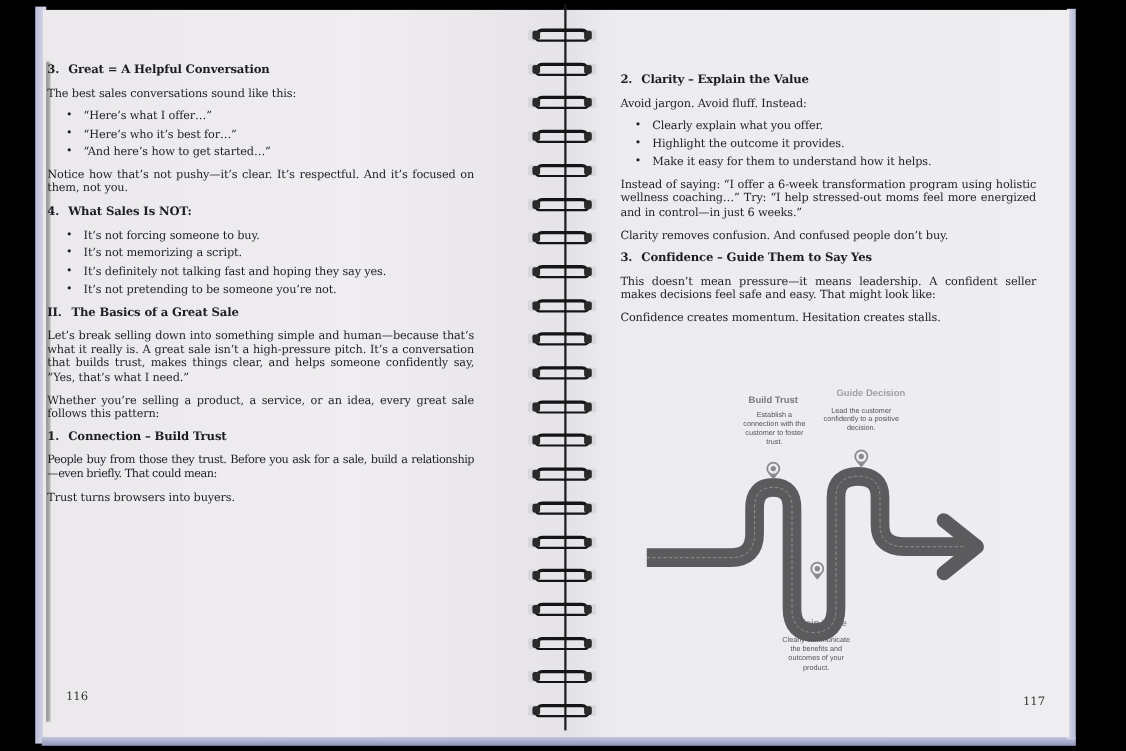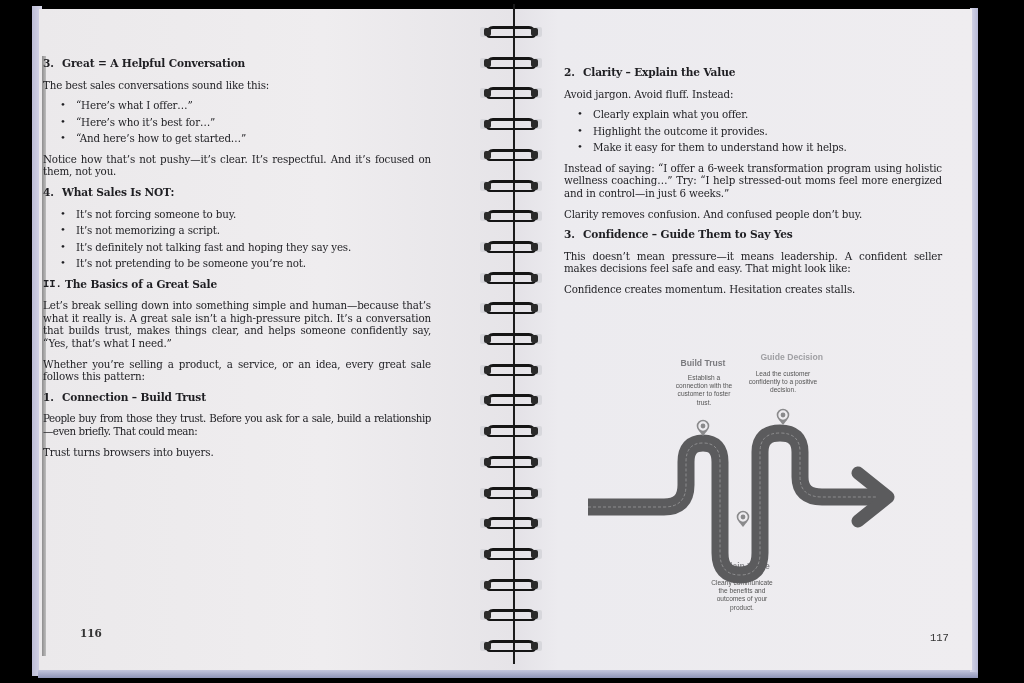--- a/index.html
+++ b/index.html
@@ -15,29 +15,29 @@
     .page-left { left: 7px; width: 474px; background: linear-gradient(90deg,#ebe9eb 0%,#efedef 60%,#e6e4e8 100%); }
     .page-right { left: 480px; width: 460px; background: linear-gradient(90deg,#e3e1e6 0%,#ecebef 10%,#efedf0 100%); }
     .left-shadow { position: absolute; left: 10px; top: 50px; width: 4px; height: 600px; background: linear-gradient(90deg,#666,#aaa); opacity: .7; }
 
     .content { position: absolute; font-size: 10.3px; line-height: 12.6px; letter-spacing: -0.15px; }
     .left-content { left: 43px; top: 57px; width: 388px; }
     .right-content { left: 53px; top: 60px; width: 378px; }
 
     .h { font-weight: bold; font-size: 10.6px; margin-bottom: 9px; display: flex; }
     .h .num { display: inline-block; width: 19px; }
-    .h.roman .num { width: 22px; font-family: Liberation Mono, monospace; }
+    .h.roman .num { width: 22px; }
     p { margin-bottom: 8px; text-align: justify; }
     ul { list-style: none; margin: 0 0 8px 17px; }
     ul li { position: relative; padding-left: 16px; margin-bottom: 3.9px; }
     ul li::before { content: "•"; position: absolute; left: 0; top: 0; font-size: 10px; }
 
     .page-num { position: absolute; font-size: 10.5px; color: #333; }
     .pn-left { left: 40px; top: 623px; }
-    .pn-right { left: 423px; top: 627px; font-family: Liberation Mono, monospace; }
+    .pn-right { left: 423px; top: 627px; }
 
     .spiral { position: absolute; left: 474px; top: 18px; width: 70px; height: 640px; }
     .spine-line { position: absolute; left: 39px; top: -14px; width: 2px; height: 660px; background: #1b1b1b; }
     .ring { position: absolute; left: 6px; width: 62px; height: 15px; }
     .ring .loop { position: absolute; left: 6px; top: 2px; width: 50px; height: 12px; border: 3px solid #151515; border-radius: 7px 7px 4px 4px; border-bottom-width: 2px; }
     .ring .hole-l { position: absolute; left: 0; top: 3px; width: 8px; height: 10px; background: #d7d7dc; border-radius: 2px; }
     .ring .hole-r { position: absolute; right: 0; top: 3px; width: 8px; height: 10px; background: #d7d7dc; border-radius: 2px; }
     .ring .tip-l { position: absolute; left: 4px; top: 4px; width: 7px; height: 8px; background: #2a2a2a; border-radius: 2px; }
     .ring .tip-r { position: absolute; right: 4px; top: 4px; width: 7px; height: 8px; background: #2a2a2a; border-radius: 2px; }
 
@@ -88,21 +88,21 @@
   <p>Let’s break selling down into something simple and human—because that’s what it really is. A great sale isn’t a high-pressure pitch. It’s a conversation that builds trust, makes things clear, and helps someone confidently say, “Yes, that’s what I need.”</p>
   <p>Whether you’re selling a product, a service, or an idea, every great sale follows this pattern:</p>
 
   <div class="h">
     <span class="num">1.</span>
     <span>Connection – Build Trust</span>
   </div>
   <p style="letter-spacing:-0.45px;">People buy from those they trust. Before you ask for a sale, build a relationship—even briefly. That could mean:</p>
   <p>Trust turns browsers into buyers.</p>
 </div>
-<div class="page-num pn-left" style="left:80px;top:627px;font-weight:bold;">116</div>
+<div class="page-num pn-left" style="left:60px;top:627px;">116</div>
 
 <div class="content right-content" style="left:564px;top:66px;">
   <div class="h">
     <span class="num">2.</span>
     <span>Clarity – Explain the Value</span>
   </div>
   <p>Avoid jargon. Avoid fluff. Instead:</p>
   <ul style="margin-left:13px;">
     <li>Clearly explain what you offer.</li>
     <li>Highlight the outcome it provides.</li>

